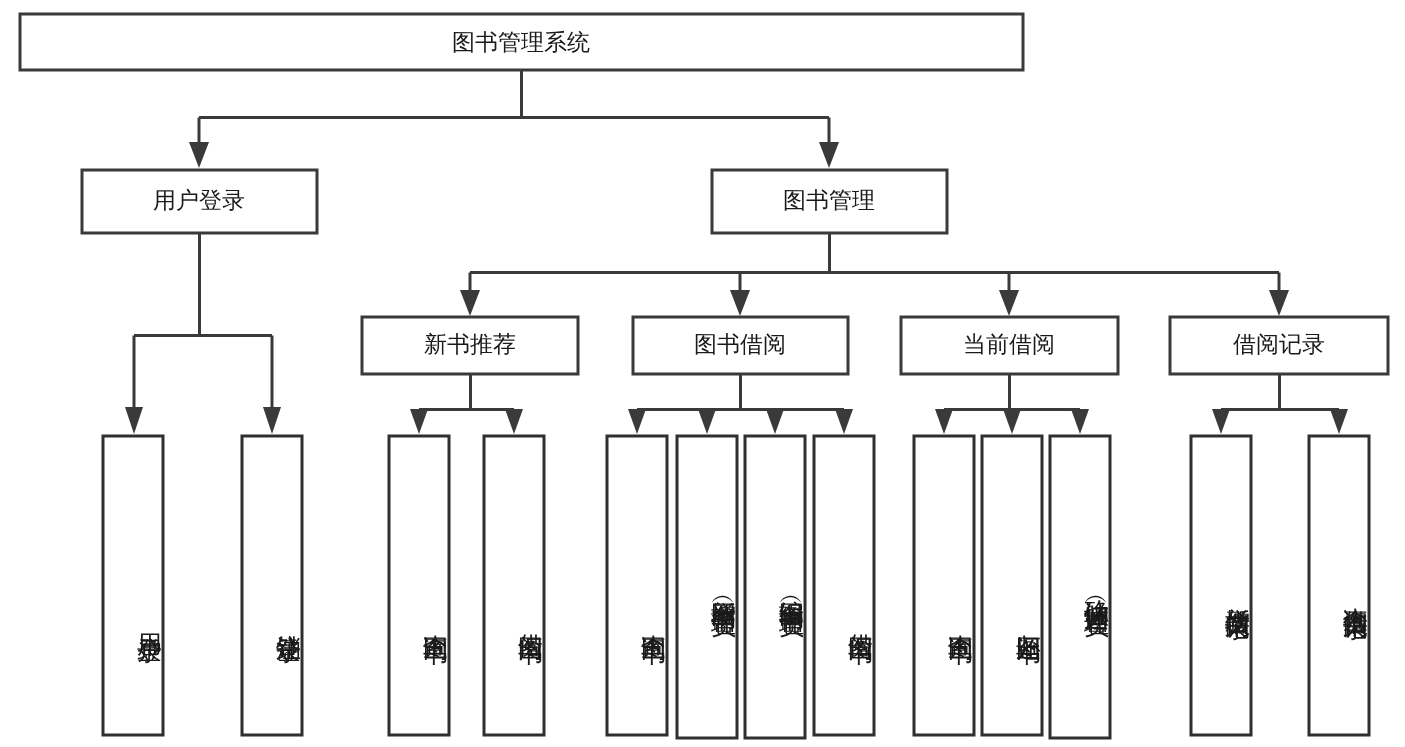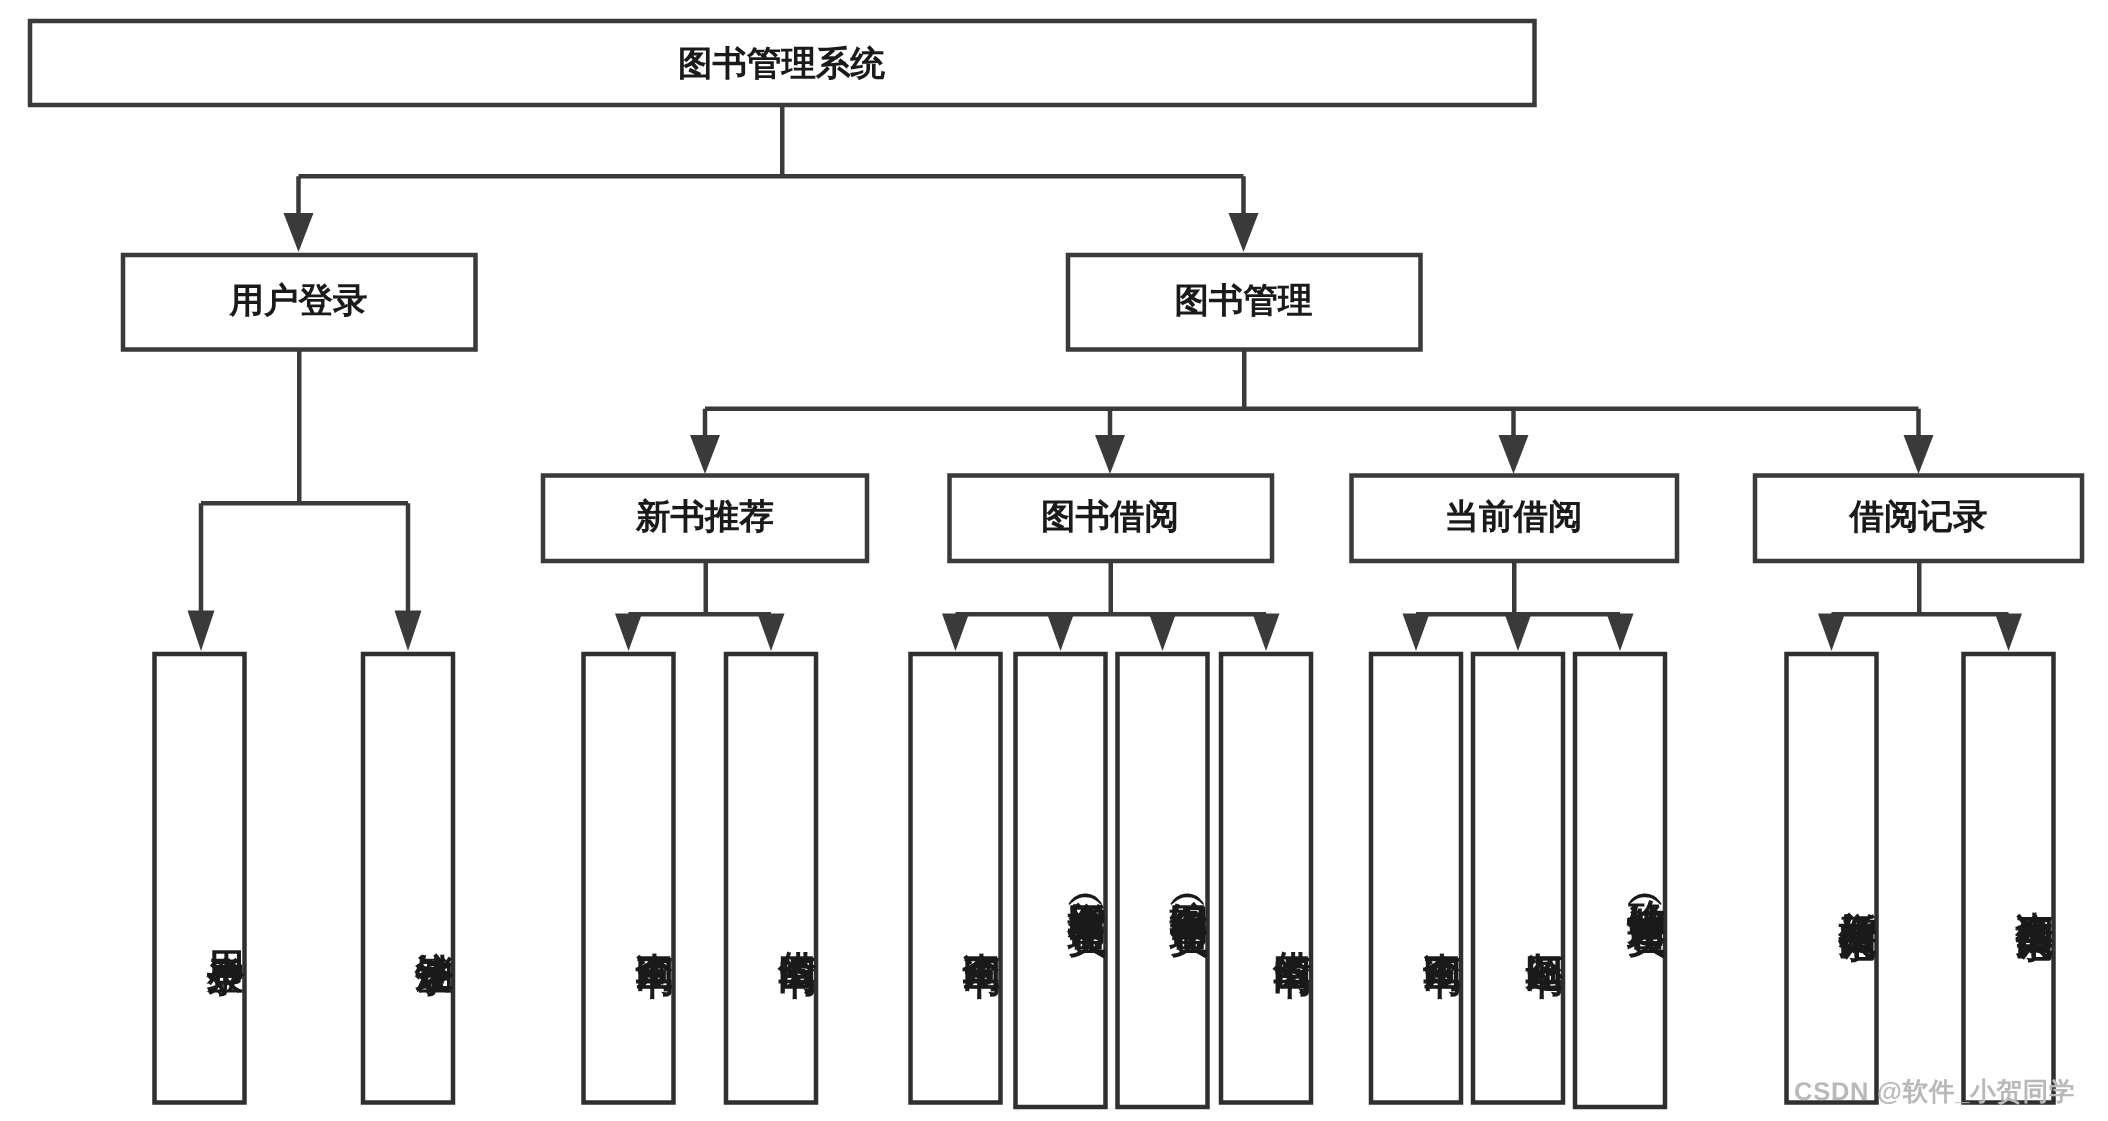--- a/index.html
+++ b/index.html
@@ -12,21 +12,20 @@
     width: 1405px;
     height: 747px;
     font-family: "Liberation Sans", "DejaVu Sans", sans-serif;
     overflow: hidden;
   }
   #diagram-root {
     position: relative;
     width: 1405px;
     height: 741px;
     background: #ffffff;
-    font-weight: bold;
   }
   svg.tree-svg {
     position: absolute;
     top: 0;
     left: 0;
     width: 1405px;
     height: 747px;
   }
   .node-box {
     fill: #ffffff;
@@ -209,15 +208,14 @@
   <div class="leaf-label-wrap" style="left:607px; top:500px; width:60px; height:235px;">查询图书</div>
   <div class="leaf-label-wrap" style="left:677px; top:443px; width:60px; height:292px;">新增图书（管理员）</div>
   <div class="leaf-label-wrap" style="left:745px; top:443px; width:60px; height:292px;">编辑图书（管理员）</div>
   <div class="leaf-label-wrap" style="left:814px; top:500px; width:60px; height:235px;">借阅图书</div>
   <div class="leaf-label-wrap" style="left:914px; top:500px; width:60px; height:235px;">查询图书</div>
   <div class="leaf-label-wrap" style="left:982px; top:500px; width:60px; height:235px;">归还图书</div>
   <div class="leaf-label-wrap" style="left:1050px; top:443px; width:60px; height:292px;">确认归还（管理员）</div>
   <div class="leaf-label-wrap" style="left:1191px; top:450px; width:60px; height:285px;">新增借阅记录</div>
   <div class="leaf-label-wrap" style="left:1309px; top:450px; width:60px; height:285px;">查询借阅记录</div>
 
-  <div class="watermark">CSDN @软件_小贺同学</div>
 
 </div>
 
 </body></html>

